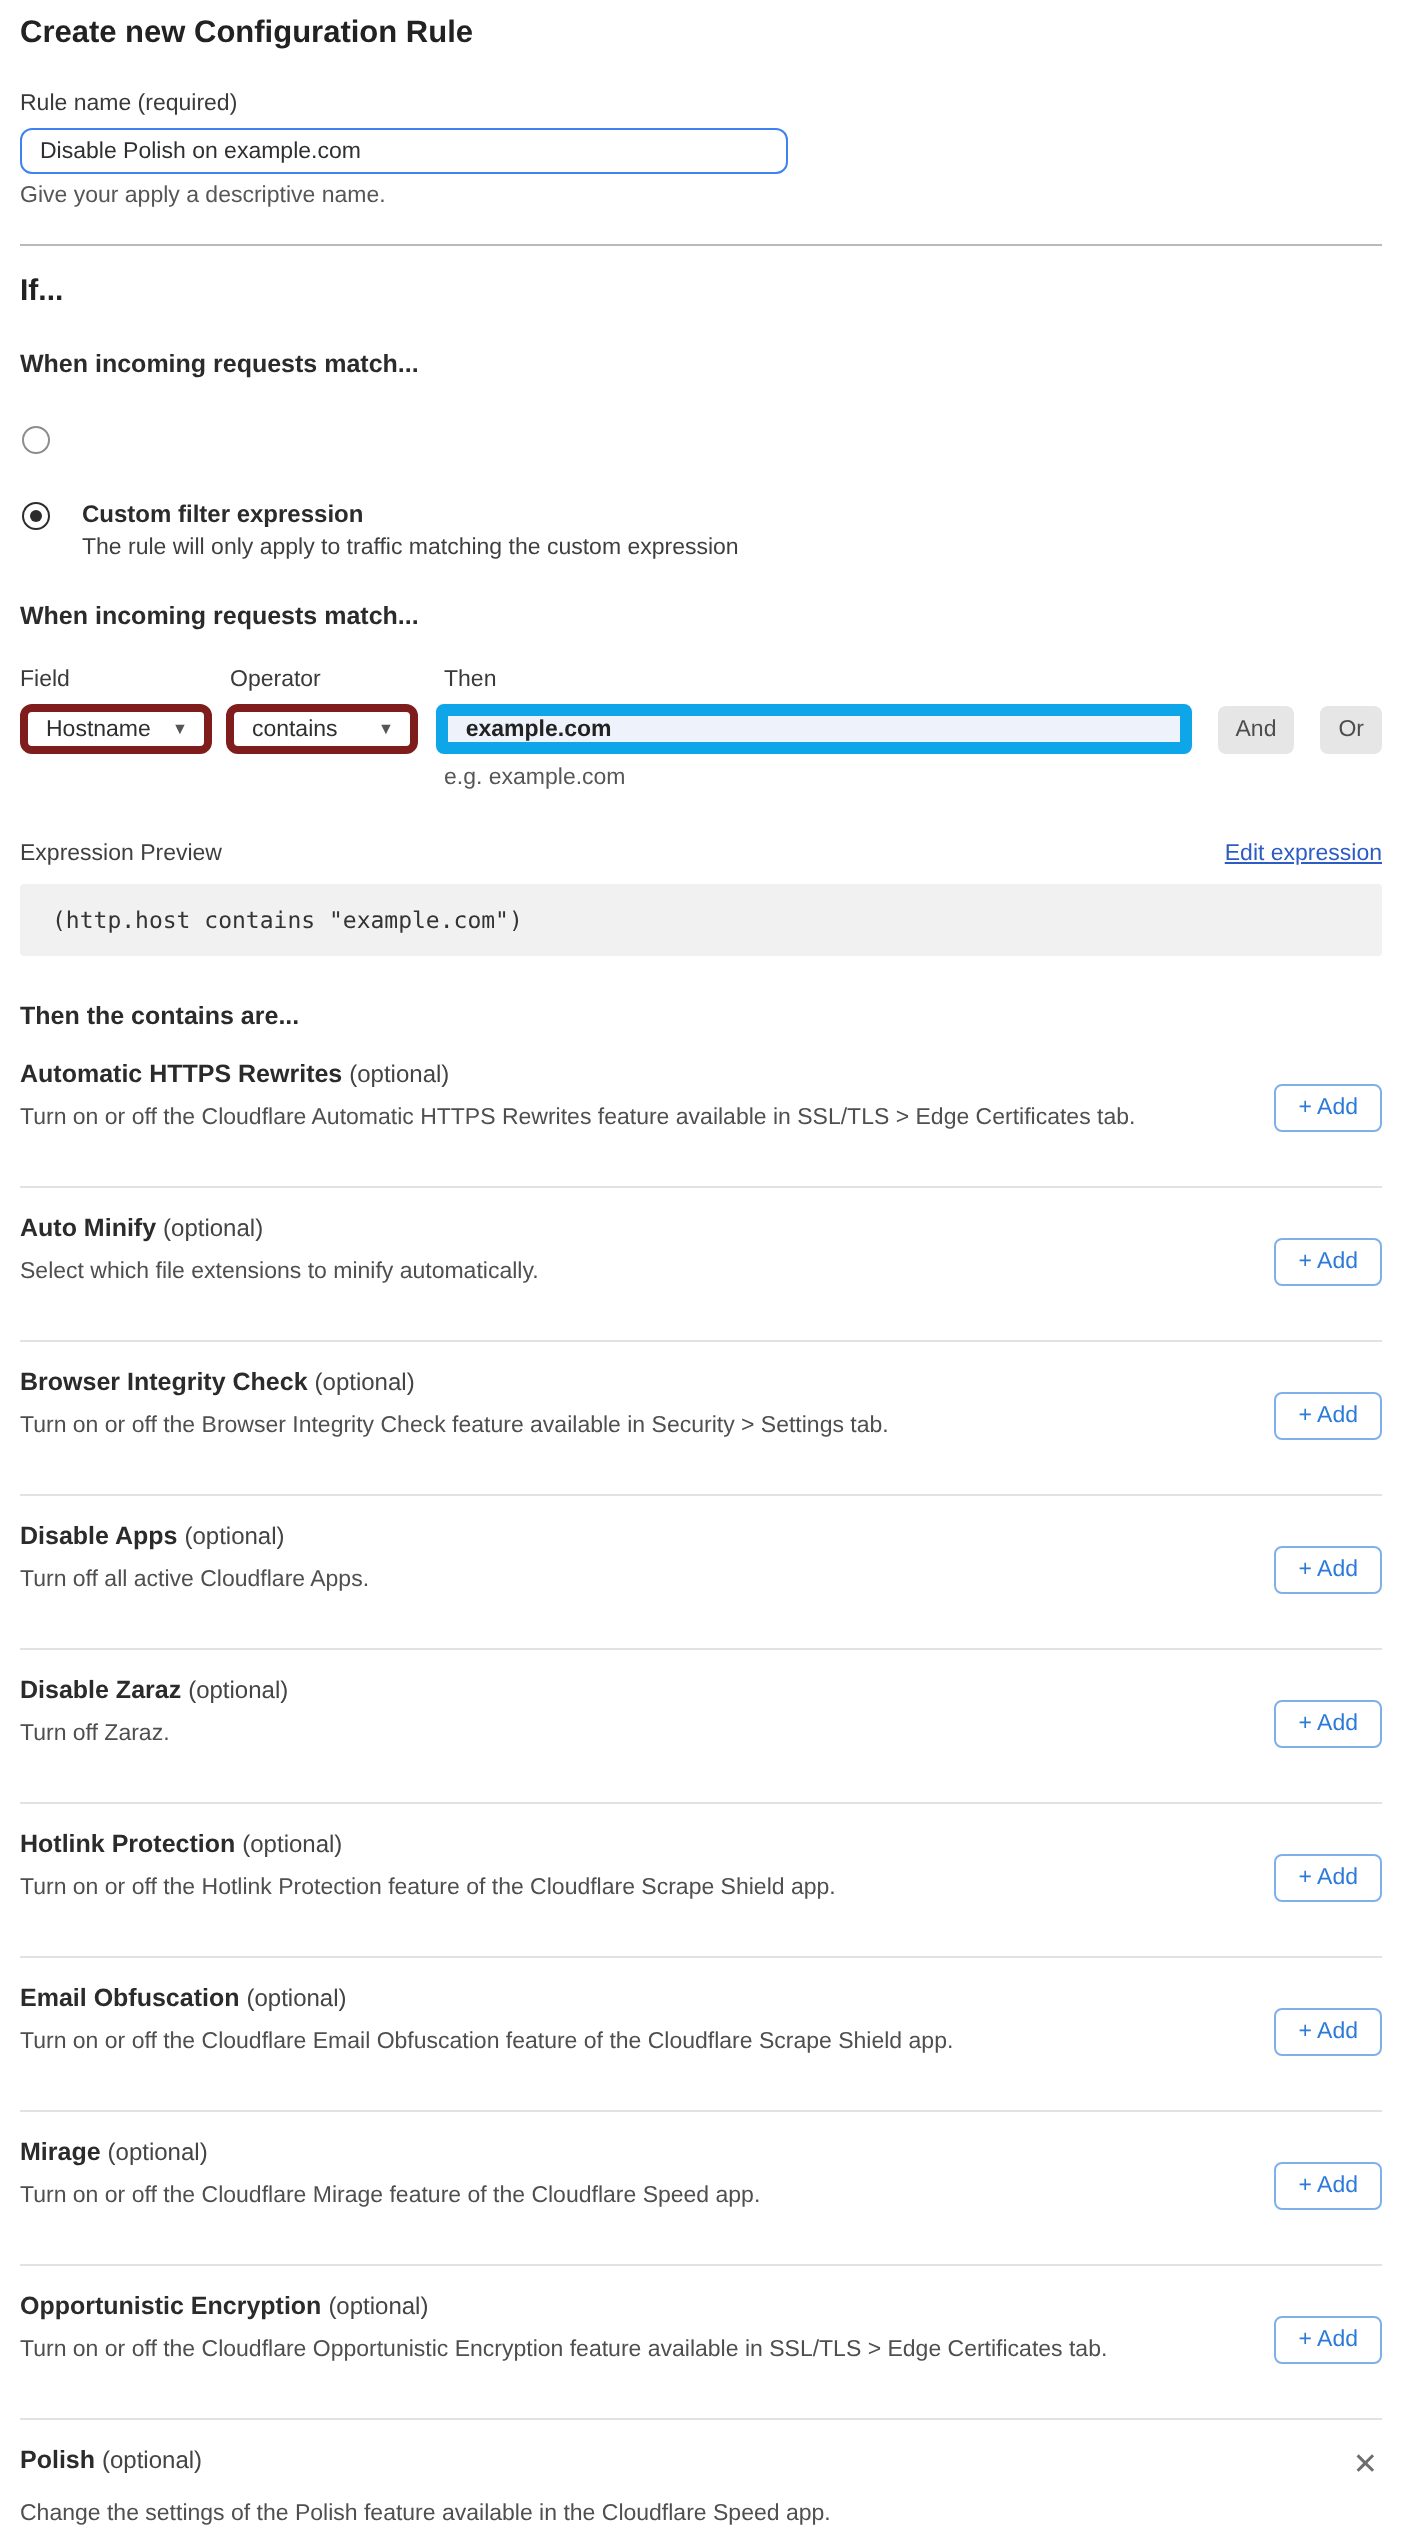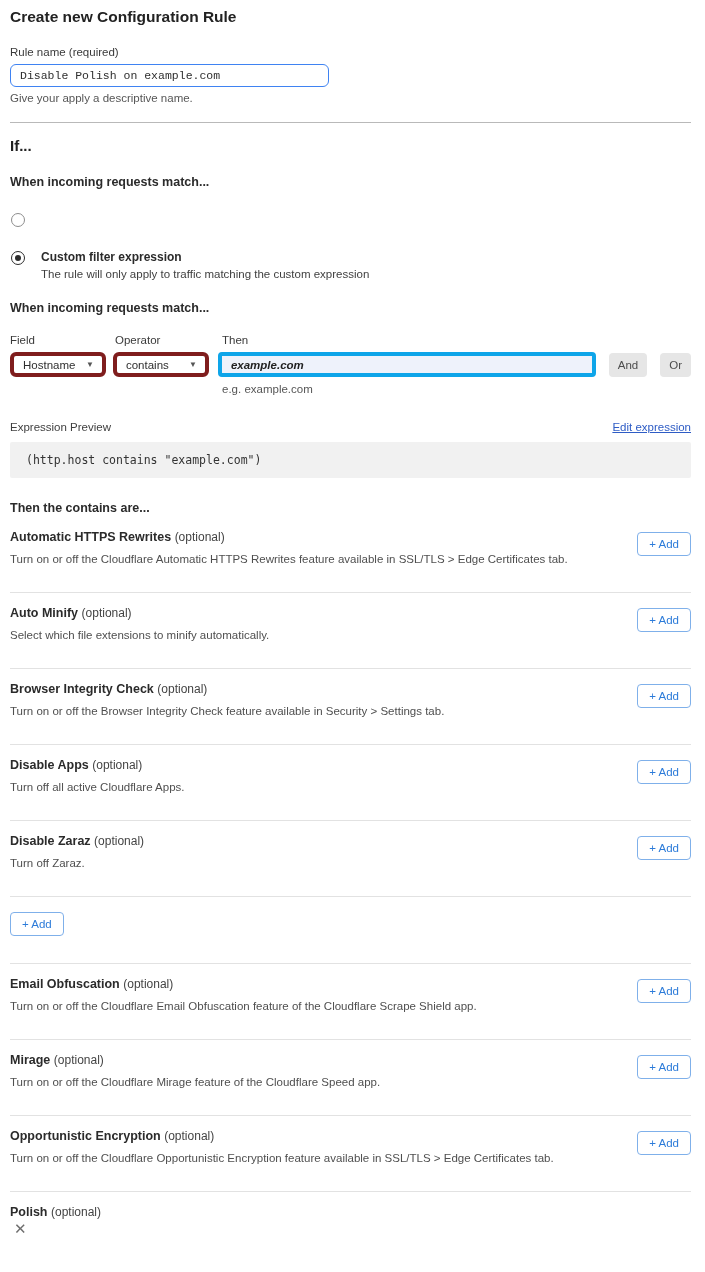--- a/index.html
+++ b/index.html
@@ -20,26 +20,26 @@
     margin-bottom: 20px;
   }
 
   .field-label {
     font-size: 11.5px;
     color: #3a3a3a;
     display: block;
     margin-bottom: 6px;
   }
   .rule-name-input {
-    width: 319px;
+    width: 384px;
     height: 23px;
     border: 1.5px solid #3f83f2;
     border-radius: 6px;
     padding: 0 9px;
-    font-family: Liberation Mono, monospace;
+    font-family: Liberation Sans, sans-serif;
     font-size: 11.5px;
     color: #2f2f2f;
     outline: none;
     background: #fff;
     display: block;
   }
   .helper-text {
     font-size: 11.5px;
     color: #565656;
     margin-top: 5px;
@@ -110,30 +110,29 @@
     font-size: 11.5px;
     color: #2f2f2f;
     cursor: pointer;
   }
   .select-field { width: 98px; margin-right: 7px; }
   .select-operator { width: 98px; margin-right: 9px; }
   .select-caret { font-size: 8px; color: #555; margin-left: 6px; }
   .value-input {
     width: 388px;
     height: 25px;
-    border: 4px solid #0ea5e9;
+    border: 6px solid #0ea5e9;
     border-radius: 4px;
     background: #eef2fb;
     padding: 0 9px;
     font-family: "Liberation Sans", sans-serif;
     font-size: 11.5px;
     font-weight: bold;
     color: #222;
     outline: none;
-    font-style: italic;
   }
   .chip-btn {
     height: 24px;
     background: #e6e6e6;
     border: none;
     border-radius: 4px;
     font-family: "Liberation Sans", sans-serif;
     font-size: 11.5px;
     color: #4d4d4d;
     padding: 0 9px;
@@ -182,32 +181,31 @@
   .setting-optional { font-weight: normal; color: #444; font-size: 12px; }
   .setting-desc { font-size: 11.5px; color: #4f4f4f; margin-top: 9px; }
   .add-btn {
     background: #fff;
     border: 1px solid #7fb0ea;
     border-radius: 4px;
     color: #2c7bd9;
     font-family: "Liberation Sans", sans-serif;
     font-size: 11.5px;
     padding: 5px 11px;
-    margin-top: 2px;
+    margin-top: 12px;
     cursor: pointer;
     flex: 0 0 auto;
   }
 
   
   .expanded-row { padding: 13px 0 0 0; }
   .expanded-head {
     display: flex;
     justify-content: space-between;
     align-items: flex-start;
-    flex-direction: column;
   }
   .close-btn {
     background: none;
     border: none;
     font-size: 15px;
     color: #6e6e6e;
     cursor: pointer;
     line-height: 1;
     padding: 2px 4px;
     margin-right: -2px;
@@ -339,20 +337,27 @@
           </div>
           <div class="setting-desc">Turn off Zaraz.</div>
         </div>
         <button class="add-btn">+ Add</button>
       </div>
       <hr class="divider">
     </div>
 
     <div>
       <div class="setting-row">
+        <div class="setting-info">
+          <div class="setting-title">
+            <span class="setting-name">Hotlink Protection</span>
+            <span class="setting-optional">(optional)</span>
+          </div>
+          <div class="setting-desc">Turn on or off the Hotlink Protection feature of the Cloudflare Scrape Shield app.</div>
+        </div>
         <button class="add-btn">+ Add</button>
       </div>
       <hr class="divider">
     </div>
 
     <div>
       <div class="setting-row">
         <div class="setting-info">
           <div class="setting-title">
             <span class="setting-name">Email Obfuscation</span>
@@ -395,16 +400,17 @@
   </div>
 
   <div class="setting-row expanded-row" style="display:block;">
     <div class="expanded-head">
       <div class="setting-title">
         <span class="setting-name">Polish</span>
         <span class="setting-optional">(optional)</span>
       </div>
       <button class="close-btn">✕</button>
     </div>
+    <div class="setting-desc">Change the settings of the Polish feature available in the Cloudflare Speed app.</div>
 
   </div>
 
 </div>
 
 </body></html>

